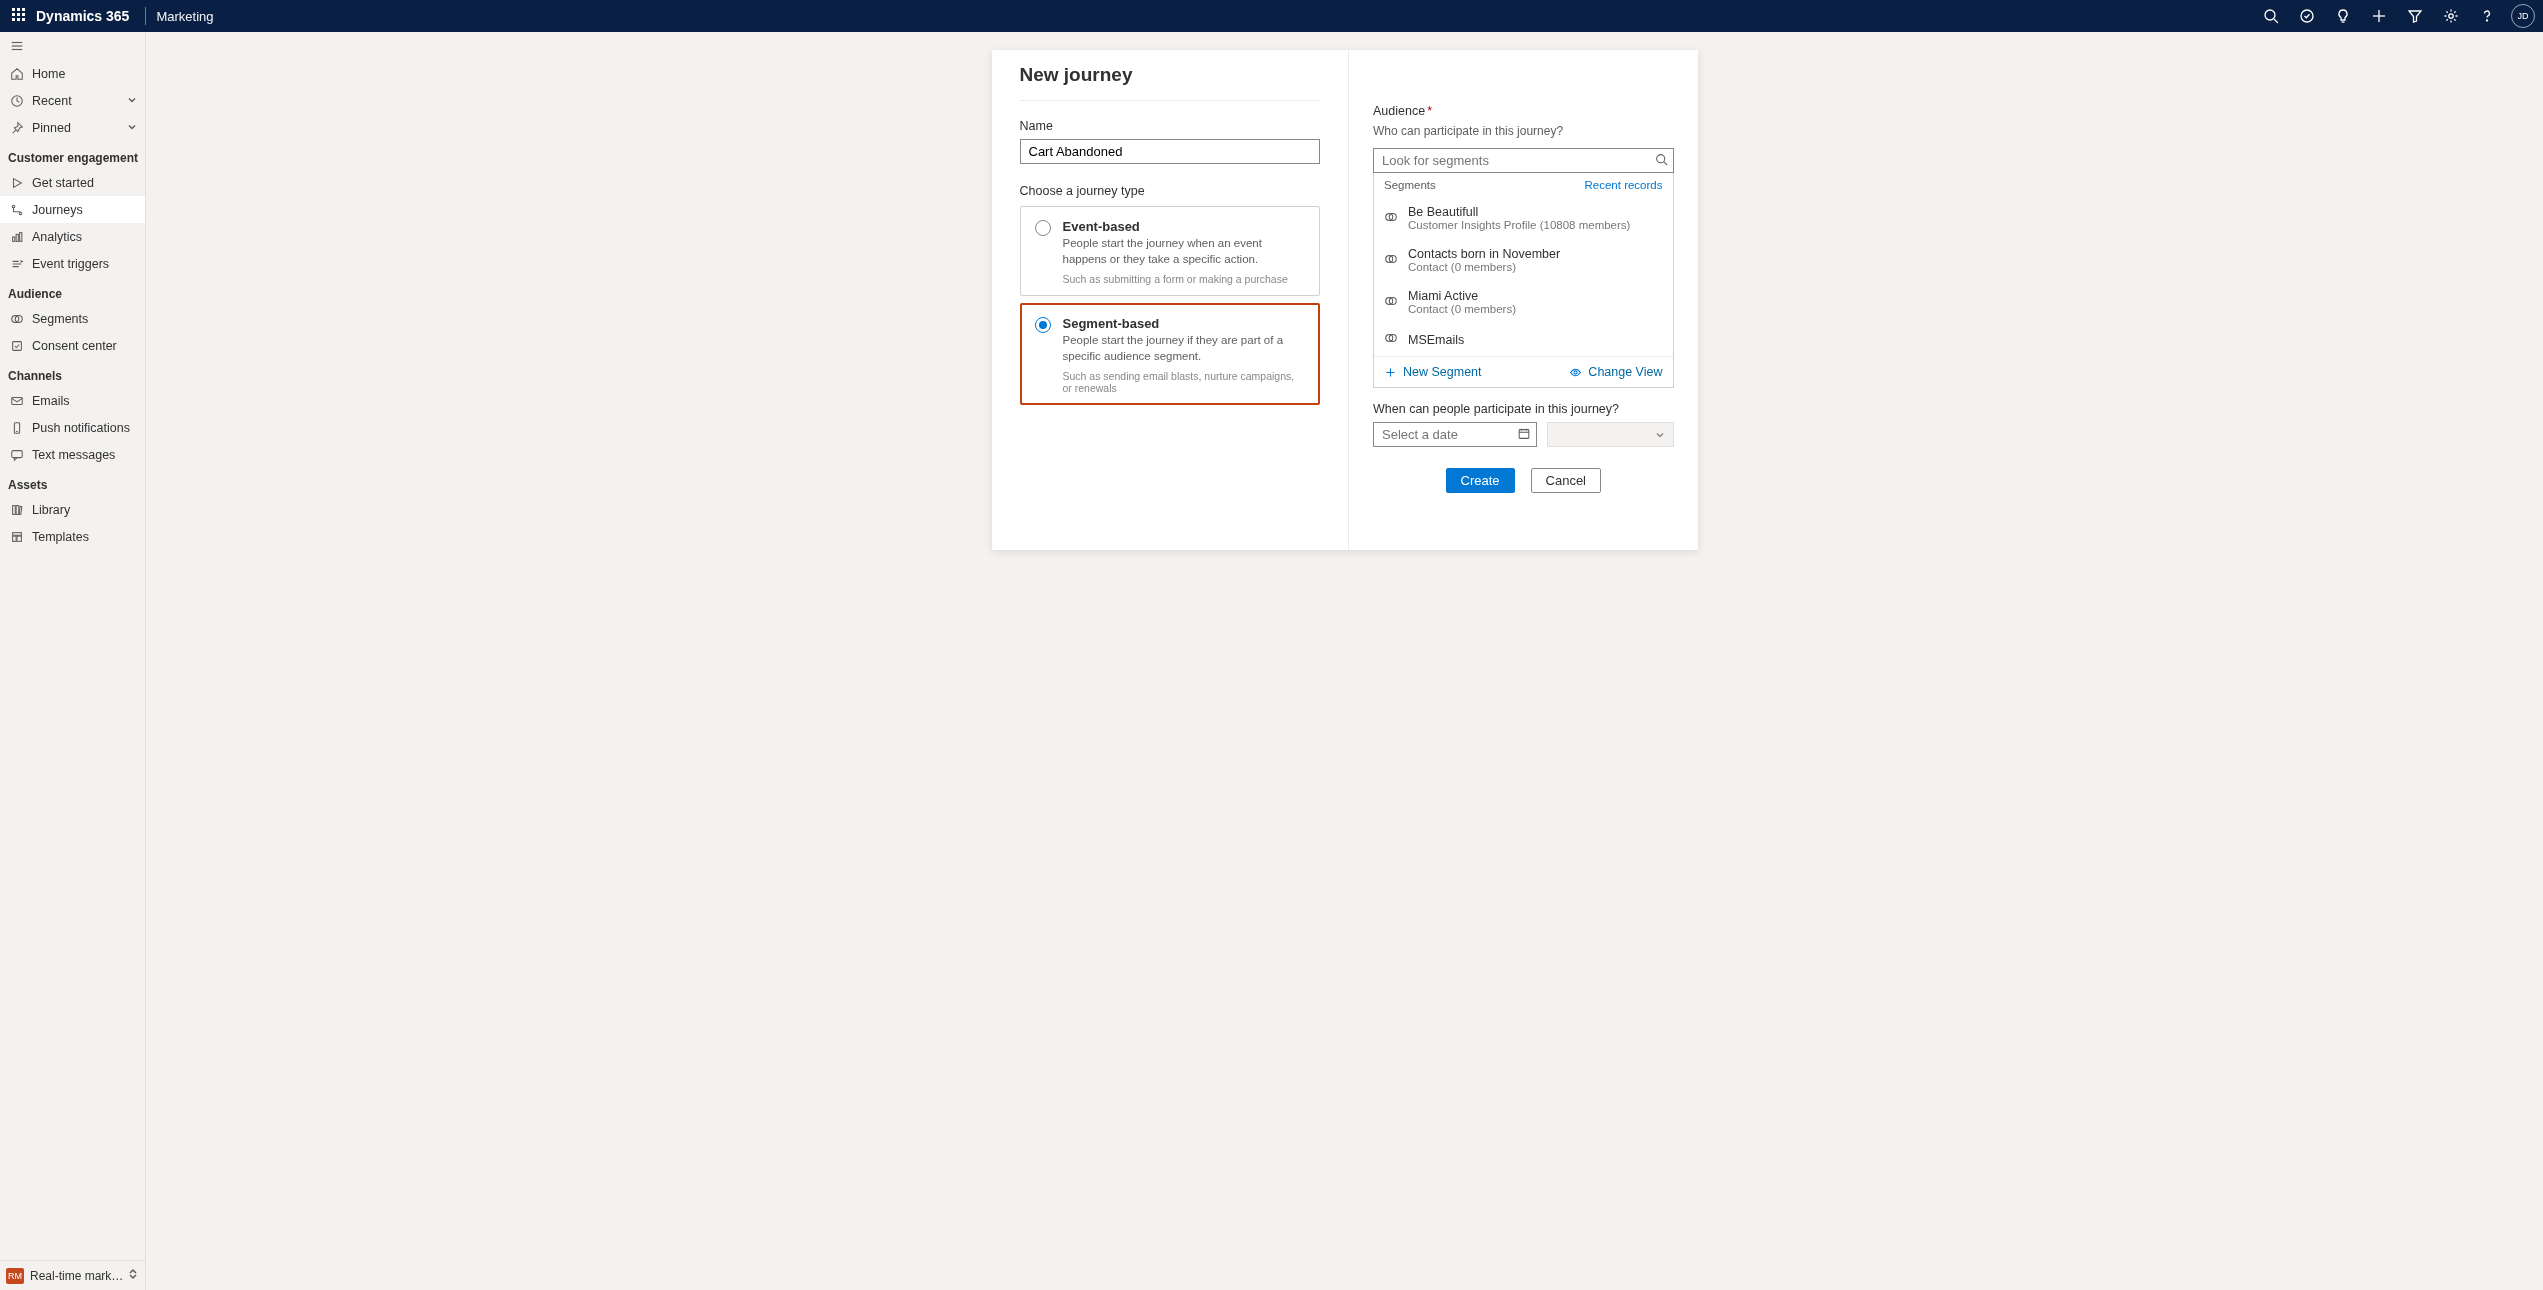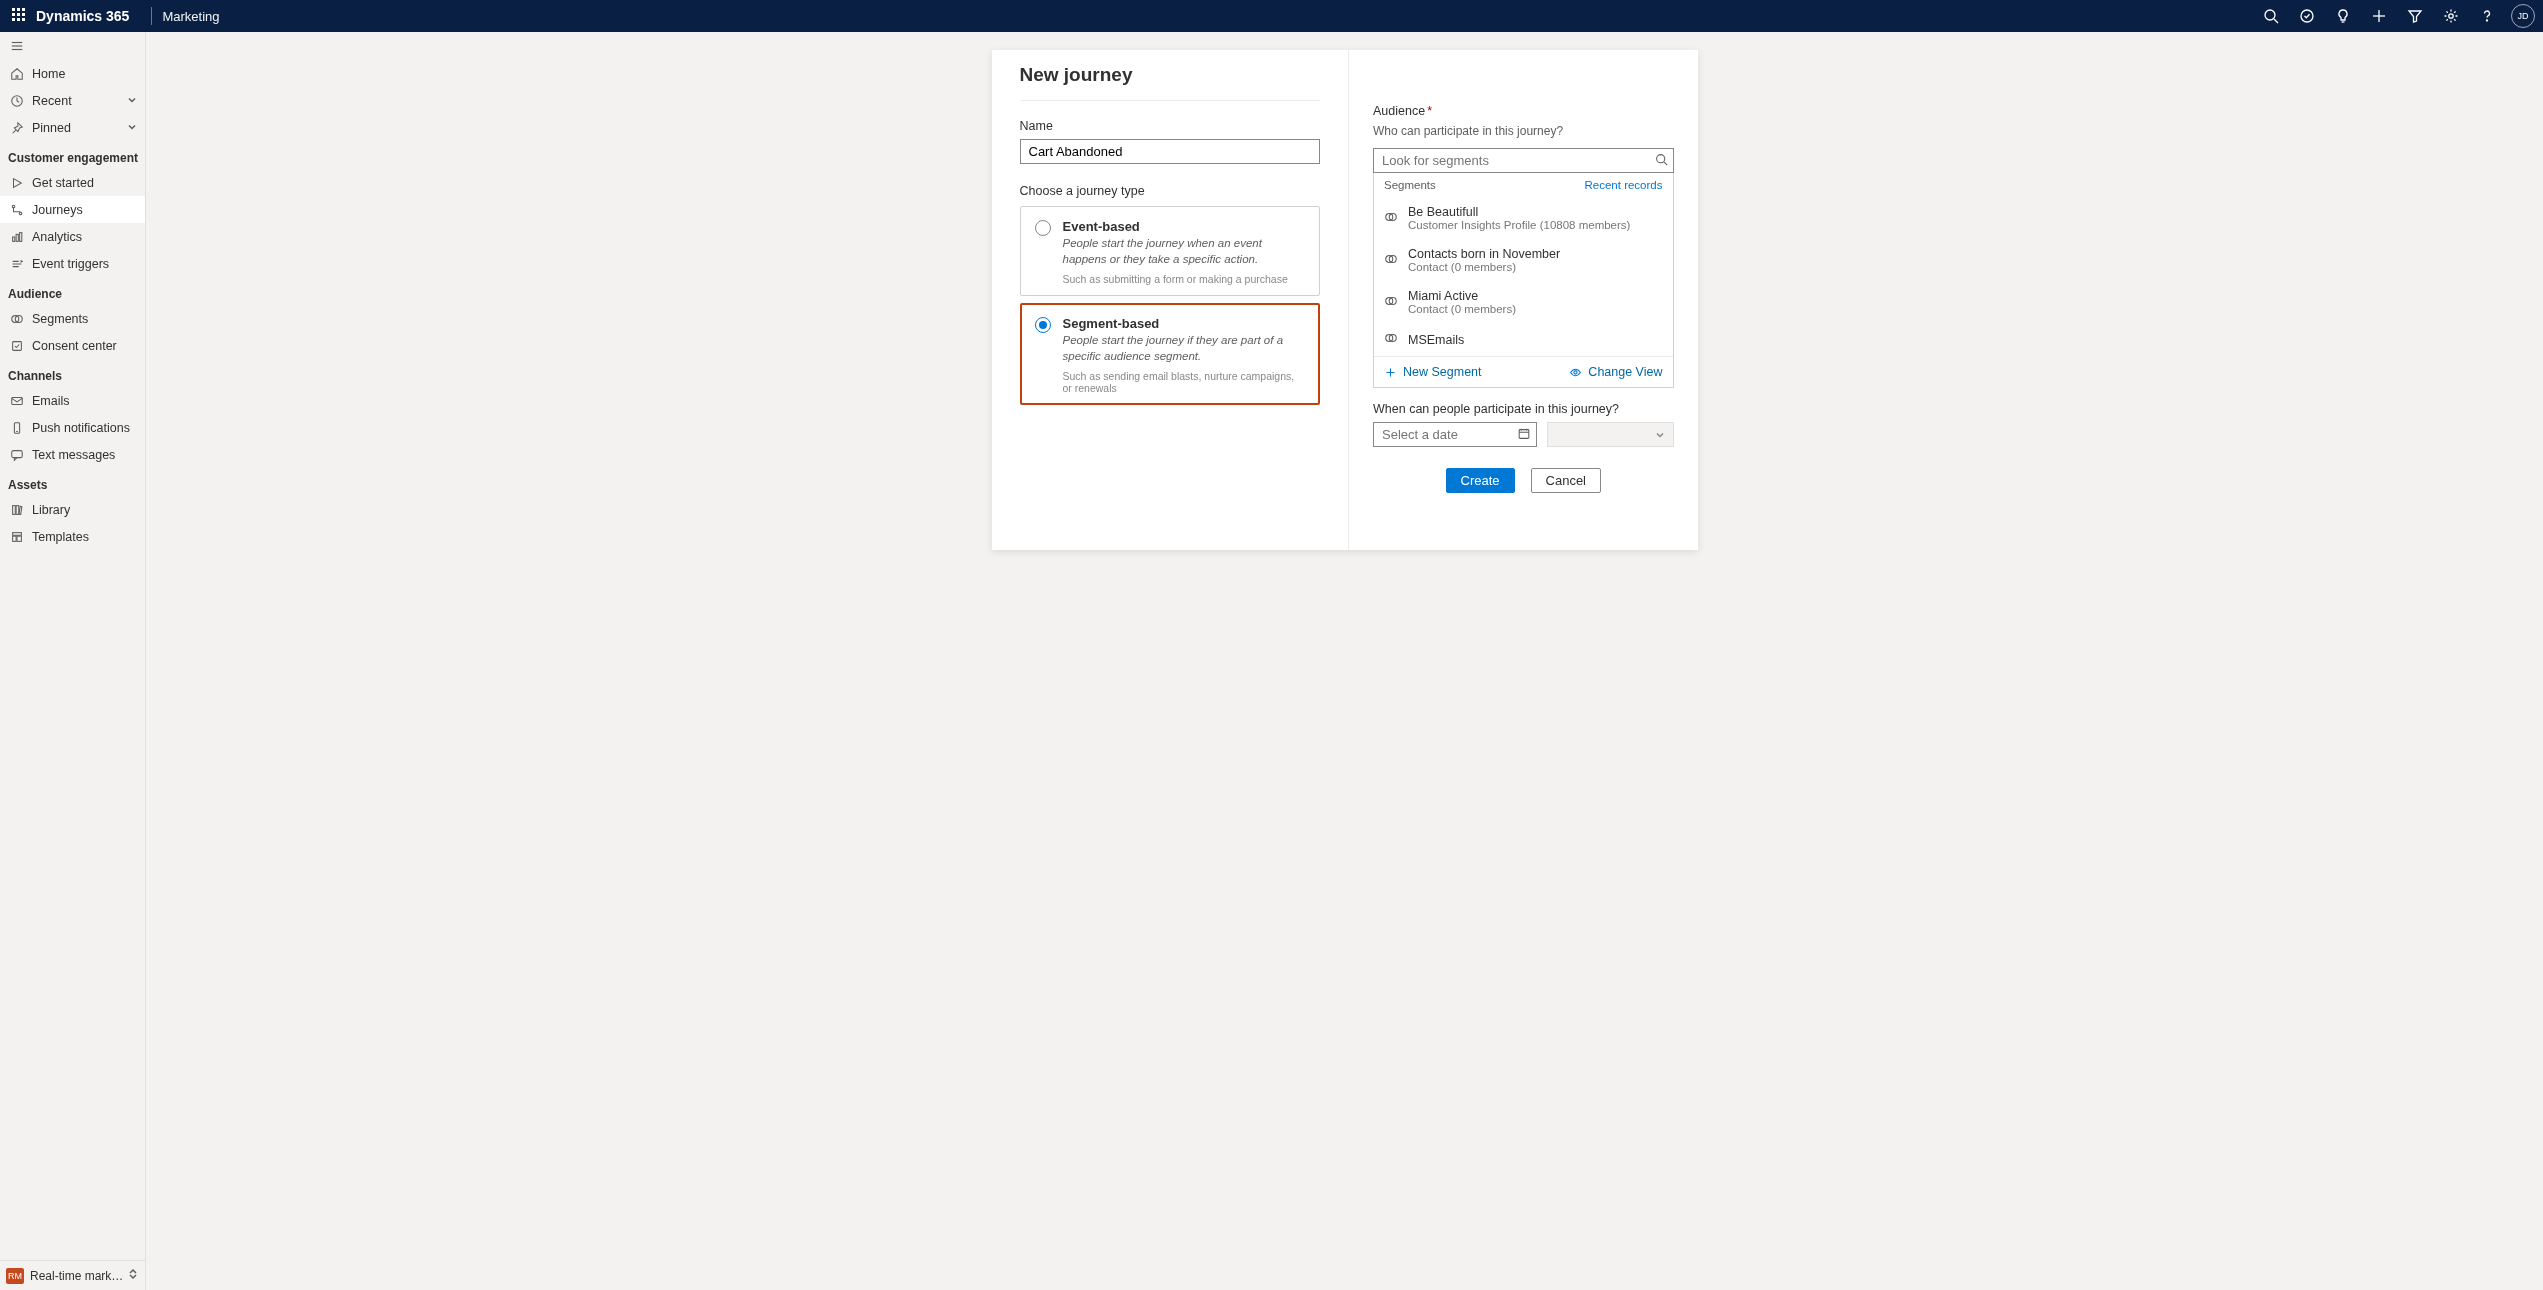--- a/index.html
+++ b/index.html
@@ -3,21 +3,21 @@
 <meta charset="utf-8">
 <style>
   * { box-sizing: border-box; }
   html, body { margin: 0; padding: 0; height: 100%; font-family: "Segoe UI", Tahoma, sans-serif; font-size: 13px; color: #323130; }
   body { background: #F3F2F1; overflow: hidden; }
 
   
   .topbar { height: 32px; background: #0A1F44; color: #fff; display: flex; align-items: center; padding: 0 8px; }
   .topbar .waffle { width: 16px; height: 16px; display: grid; grid-template-columns: repeat(3, 3px); grid-auto-rows: 3px; gap: 2px; margin: 0 8px 0 4px; cursor: pointer; }
   .topbar .waffle span { background: #fff; }
-  .topbar .product { font-weight: 600; font-size: 14px; margin-right: 12px; }
+  .topbar .product { font-weight: 600; font-size: 14px; margin-right: 6px; }
   .topbar .divider { width: 1px; height: 18px; background: rgba(255,255,255,.4); margin: 0 10px; }
   .topbar .module { font-size: 13px; opacity: .95; }
   .topbar .spacer { flex: 1; }
   .topbar .ticon { width: 36px; height: 32px; display: flex; align-items: center; justify-content: center; cursor: pointer; }
   .topbar .ticon svg { width: 16px; height: 16px; stroke: #fff; fill: none; stroke-width: 1.3; }
   .topbar .avatar { width: 24px; height: 24px; border: 1px solid rgba(255,255,255,.6); border-radius: 50%; display: flex; align-items: center; justify-content: center; font-size: 9px; margin-left: 6px; cursor: pointer; }
 
   
   .shell { position: absolute; top: 32px; bottom: 0; left: 0; right: 0; display: flex; }
 
@@ -52,21 +52,21 @@
   .textbox { width: 100%; height: 25px; border: 1px solid #8A8886; padding: 0 8px; font-size: 13px; outline: none; }
 
   .subhead { margin: 20px 0 8px; font-size: 12.5px; font-weight: 400; }
 
   .opt { border: 1px solid #D2D0CE; border-radius: 2px; padding: 12px 14px 10px; margin-bottom: 7px; display: flex; gap: 12px; cursor: pointer; }
   .opt.selected { border: 2px solid #c2410c; padding: 11px 13px 9px; }
   .opt .radio { width: 16px; height: 16px; border: 1px solid #8A8886; border-radius: 50%; flex-shrink: 0; margin-top: 1px; display: flex; align-items: center; justify-content: center; }
   .opt.selected .radio { border-color: #0078D4; }
   .opt.selected .radio::after { content: ""; width: 8px; height: 8px; background: #0078D4; border-radius: 50%; }
   .opt .ot { font-size: 13px; font-weight: 600; margin-bottom: 2px; }
-  .opt .od { font-size: 11.5px; color: #605E5C; line-height: 1.35; margin-bottom: 6px; font-style: italic; }
+  .opt .od { font-size: 11.5px; color: #605E5C; line-height: 1.35; margin-bottom: 6px; }
   .opt .oe { font-size: 10.5px; color: #8A8886; }
 
   .help { font-size: 12px; color: #605E5C; margin-bottom: 10px; margin-top: 2px; }
 
   .searchwrap { position: relative; }
   .searchwrap .textbox { padding-right: 26px; }
   .searchwrap .sicon2 { position: absolute; right: 6px; top: 5px; }
   .searchwrap .sicon2 svg { width: 13px; height: 13px; stroke: #605E5C; fill: none; stroke-width: 1.3; }
 
   .dropdown { border: 1px solid #D2D0CE; border-top: none; font-size: 12px; background: #fff; }

